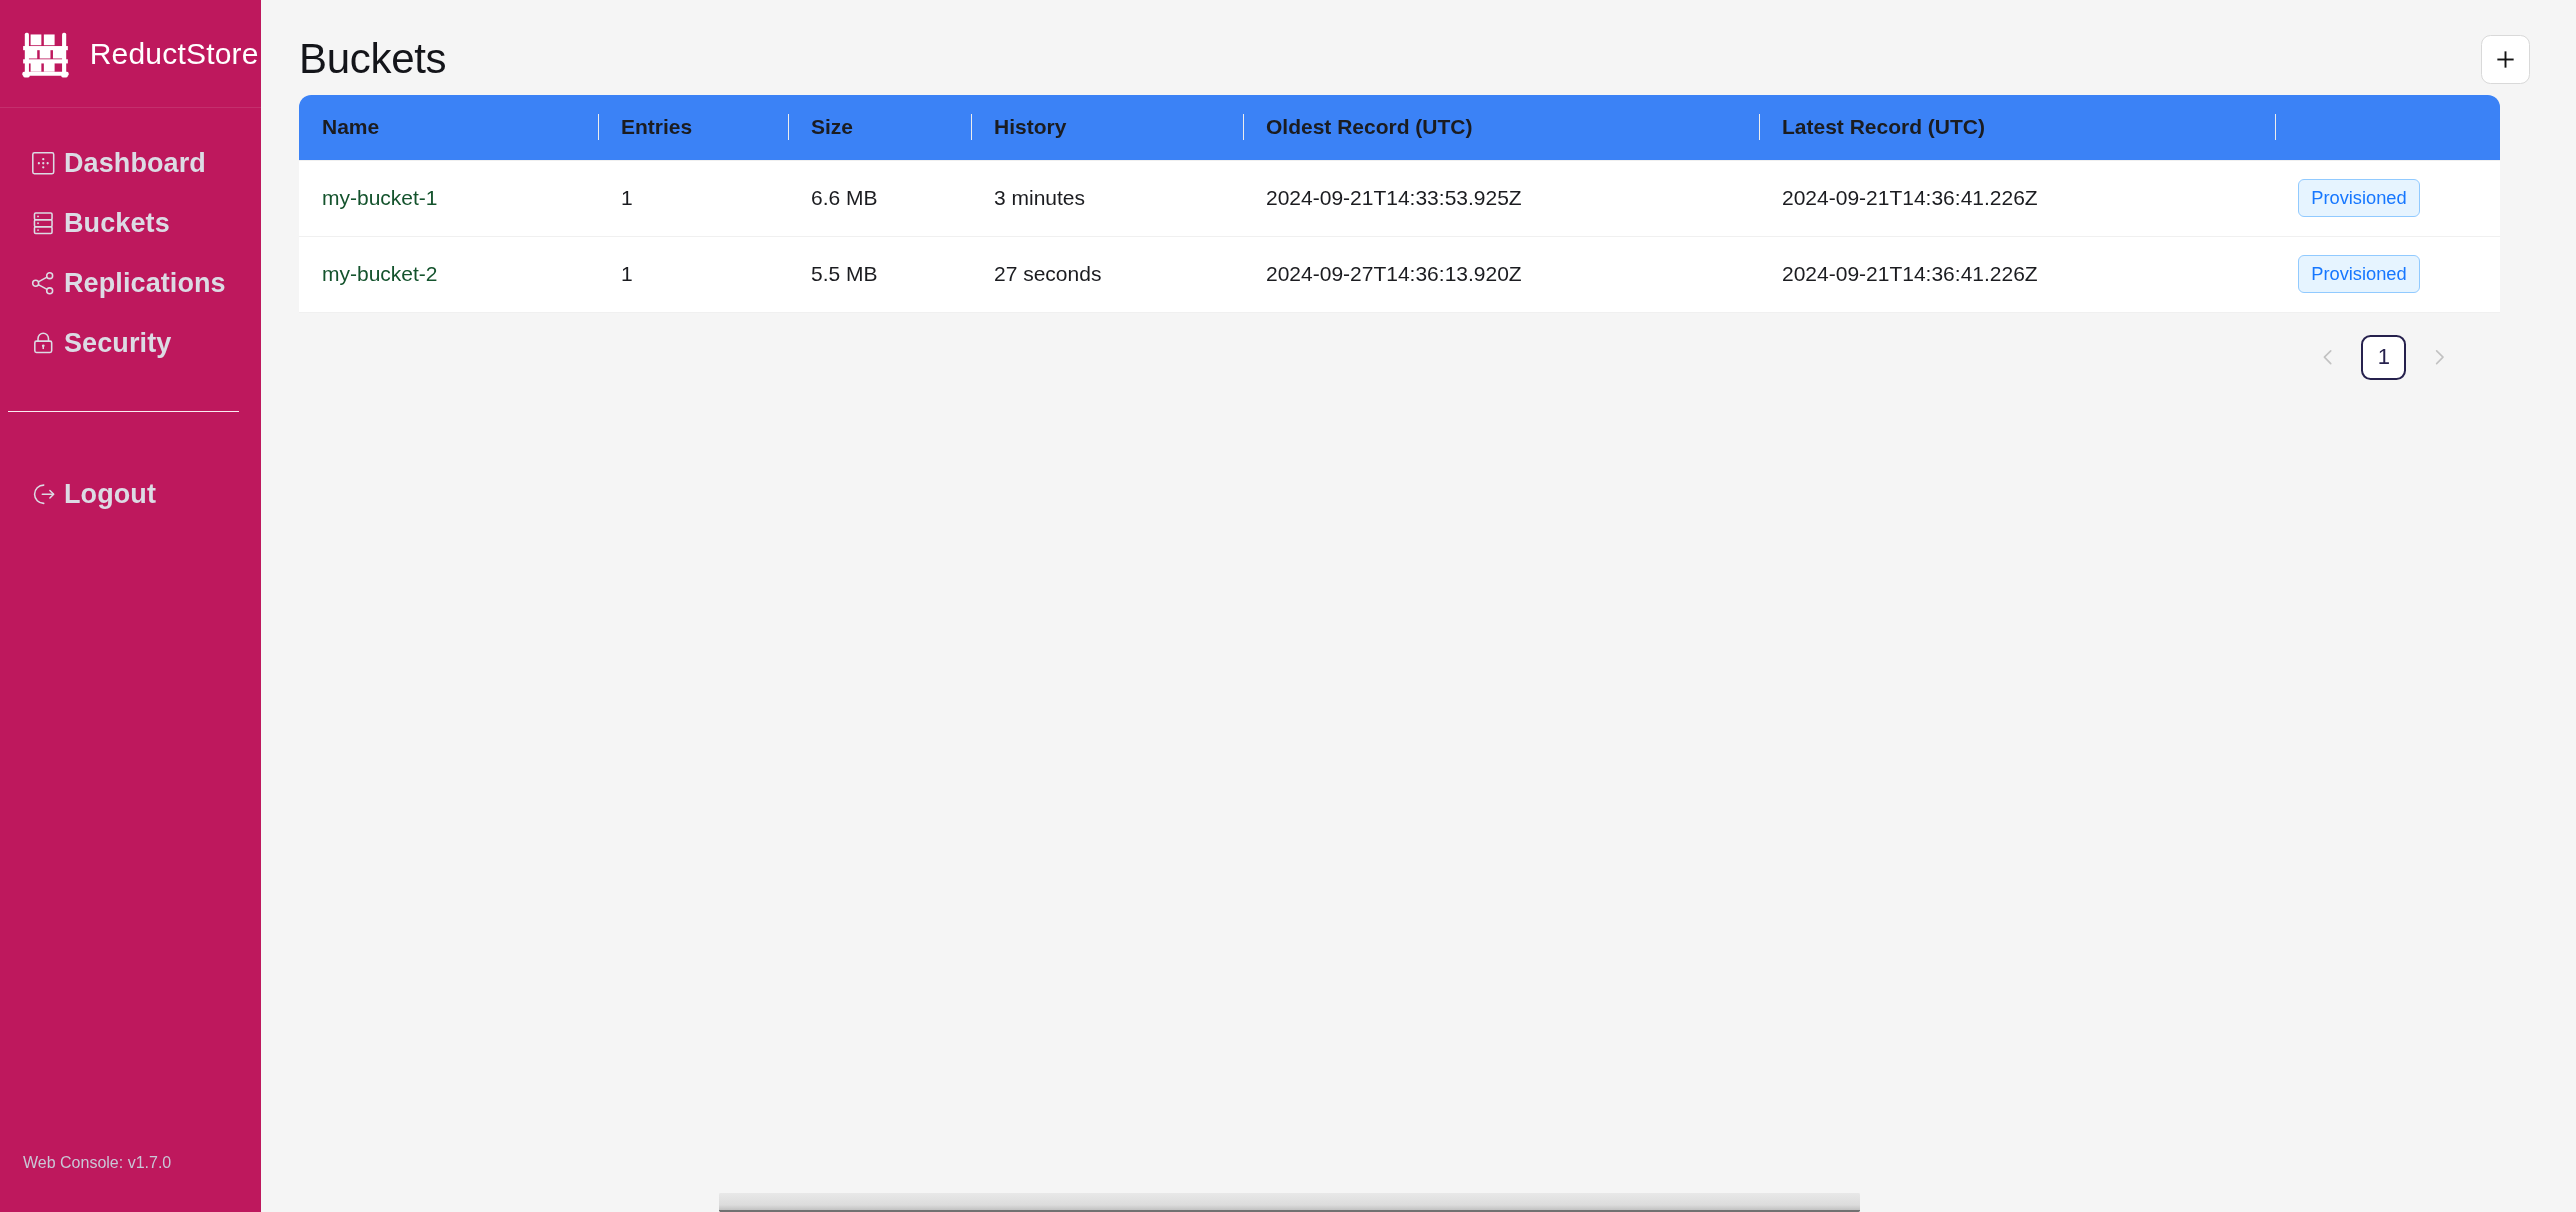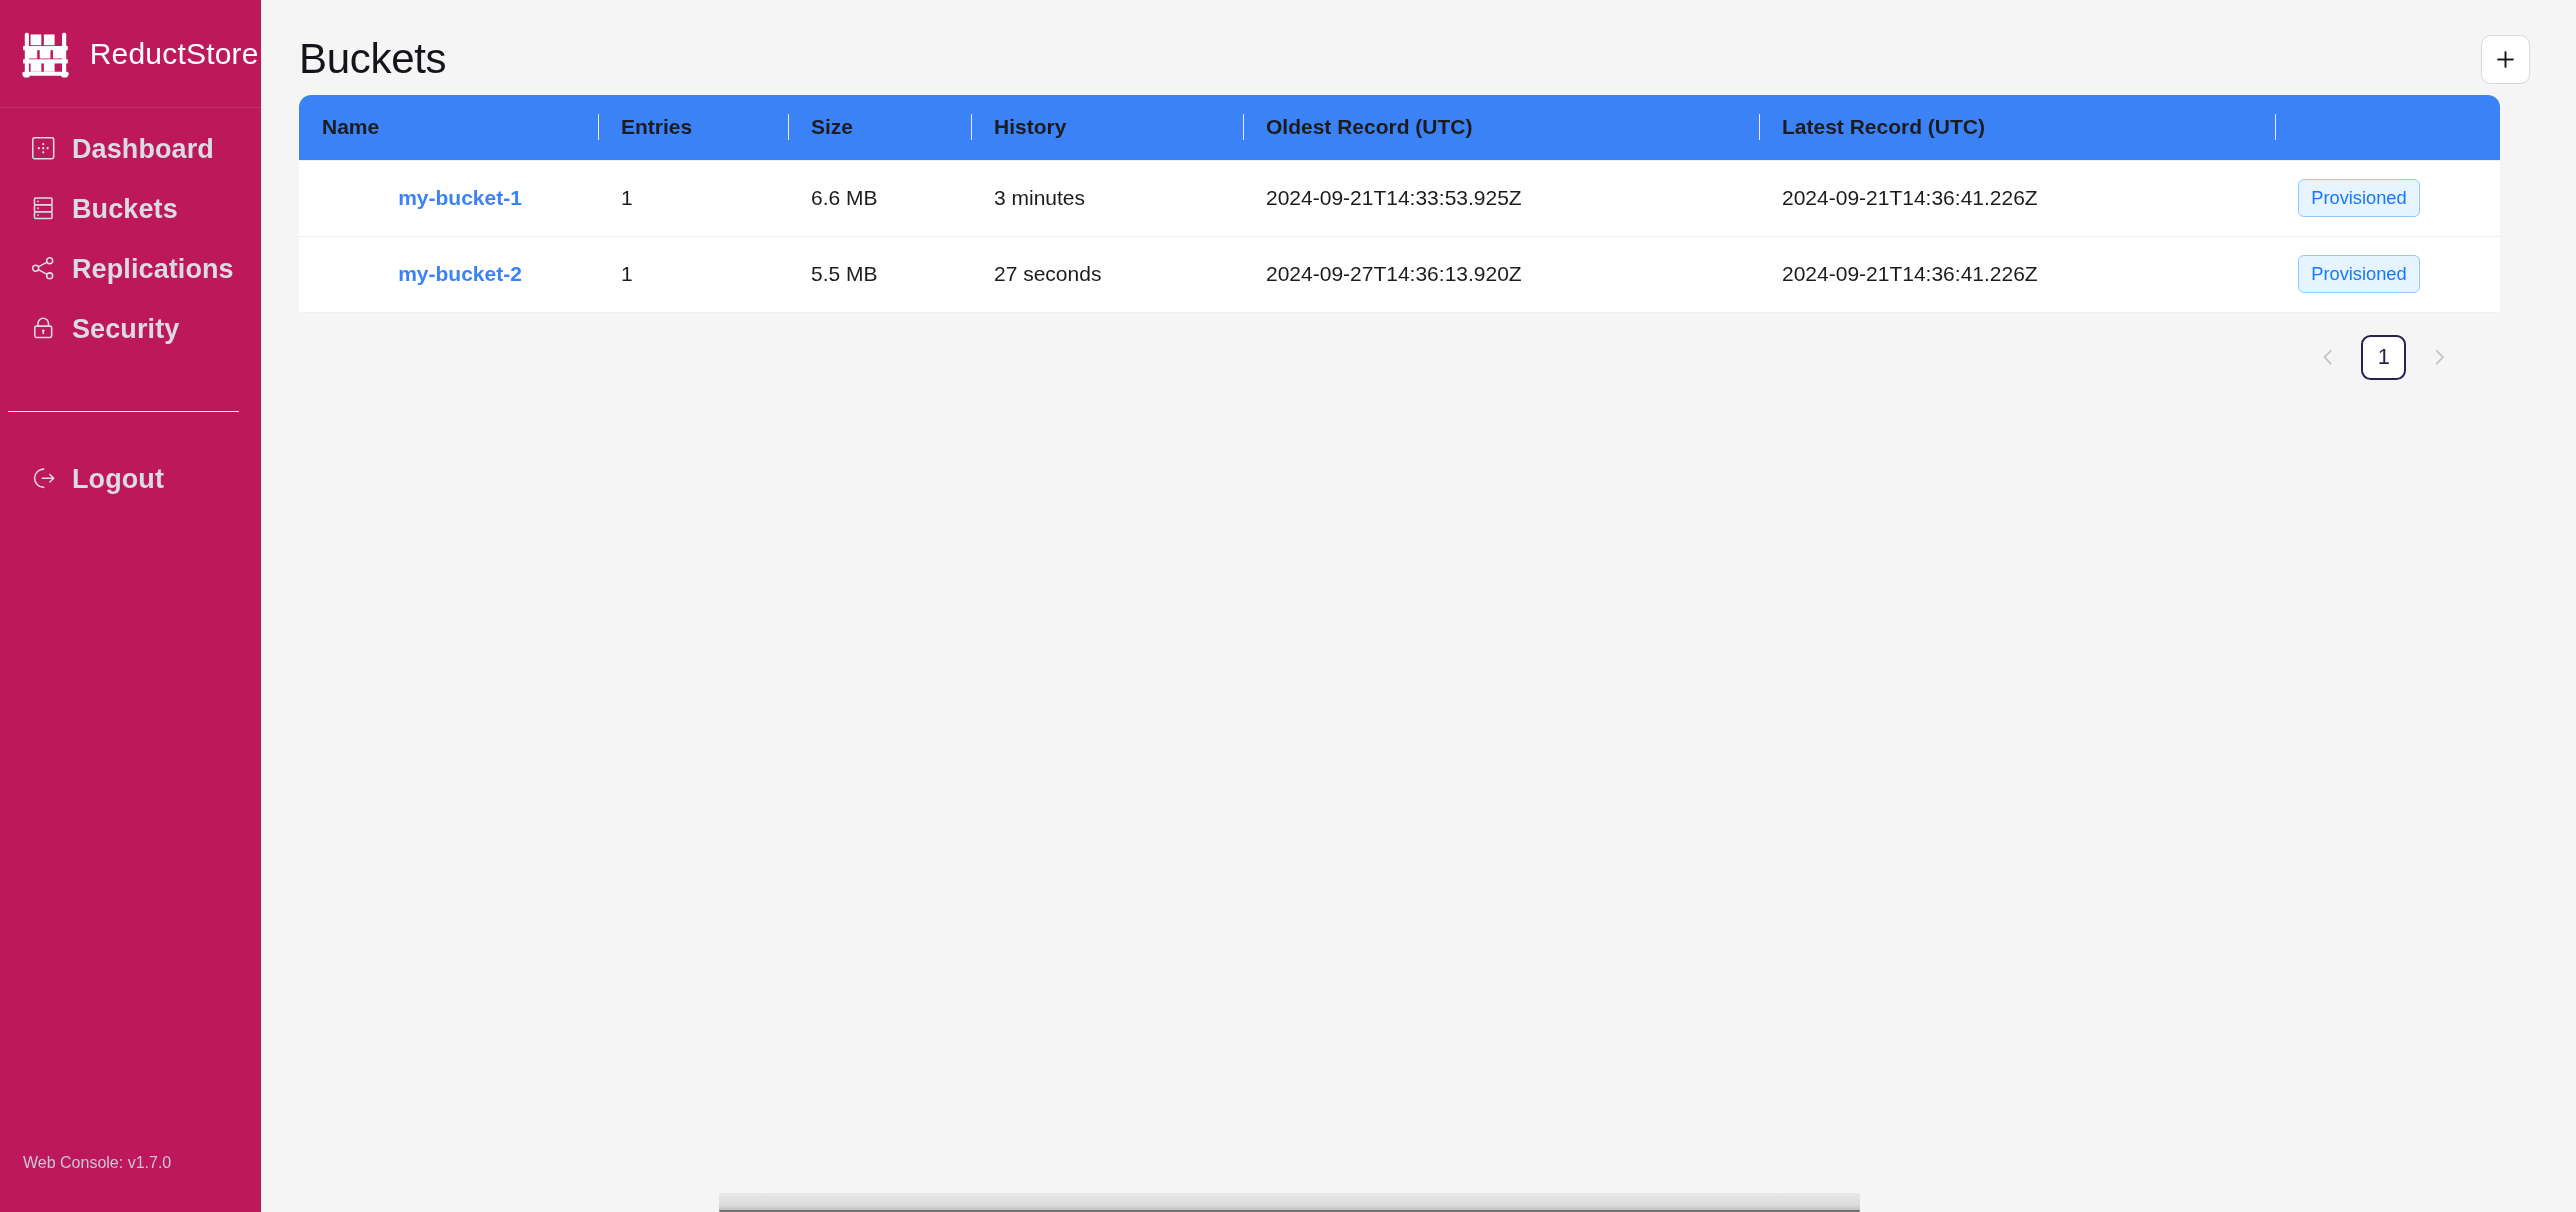--- a/index.html
+++ b/index.html
@@ -38,21 +38,22 @@
     white-space: nowrap;
   }
   .sidebar-divider-top {
     height: 0.7px;
     background: rgba(255,255,255,0.10);
     margin-top: 19px;
   }
   .nav { margin-top: 26px; }
   .nav-item {
     display: flex;
-    gap: 15px;
+    align-items: center;
+    gap: 7px;
     padding: 0 0 0 28.5px;
     height: 60px;
     cursor: pointer;
   }
   .nav-icon {
     width: 28.5px;
     height: 28.5px;
     flex: 0 0 28.5px;
     display: flex;
     align-items: center;
@@ -156,21 +157,21 @@
     color: #1b1c20;
     padding: 0 0 0 23px;
     height: 76px;
     vertical-align: middle;
     border-top: 1.4px solid #f0f0f0;
     background: #ffffff;
     white-space: nowrap;
   }
   tbody tr:first-child td { border-top: 1.4px solid #f0f0f0; }
   tbody tr:last-child td { border-bottom: 1.4px solid #f0f0f0; }
-  td.bucket-name { font-weight: 700; color: #3b82f6; text-align: center; }
+  td.bucket-name { font-weight: 400; color: #14532d; }
   .badge {
     display: inline-block;
     background: #e6f4ff;
     border: 1.4px solid #91caff;
     color: #1677ff;
     font-size: 18.3px;
     line-height: 1;
     padding: 8.1px 12.2px 8.8px 12.2px;
     border-radius: 6px;
     white-space: nowrap;

